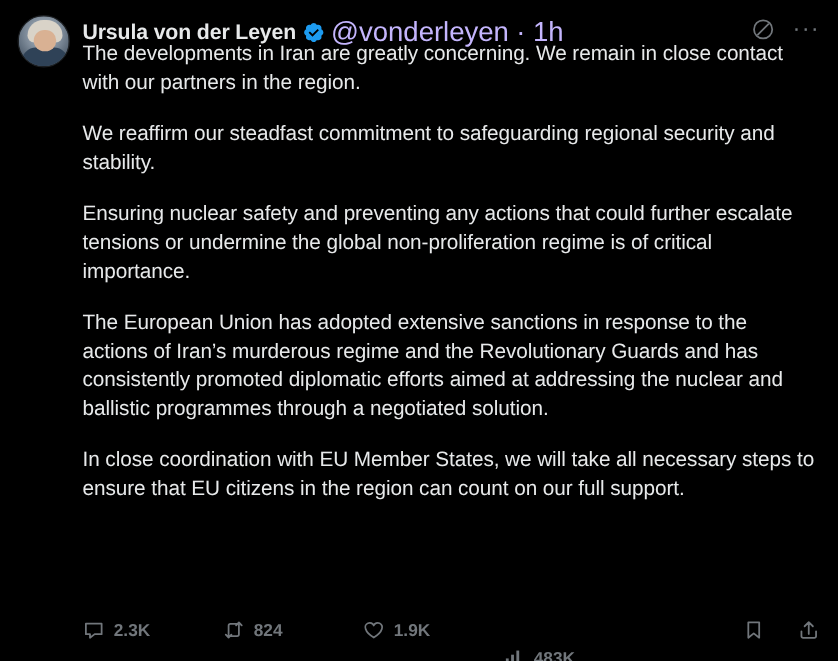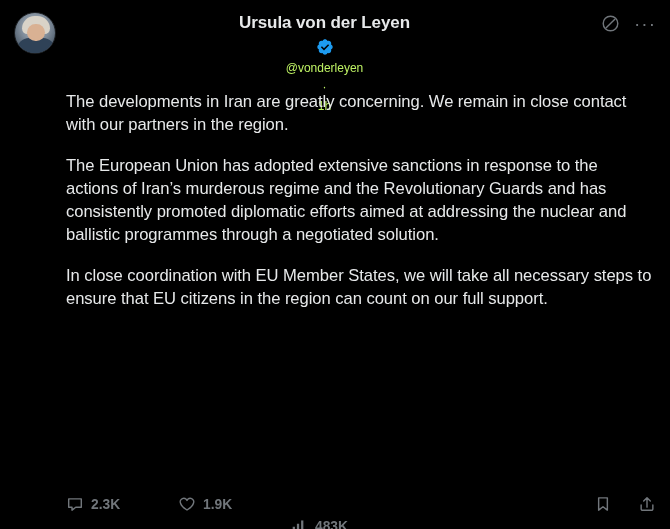--- a/index.html
+++ b/index.html
@@ -62,38 +62,37 @@
     flex: 1 1 auto;
     min-width: 0;
     padding-top: 1px;
   }
   .nameline {
     display: flex;
     align-items: center;
     gap: 5px;
     white-space: nowrap;
     font-size: 16.5px;
-    flex-direction: column;
   }
   .displayname {
     font-weight: bold;
     color: #e7e9ea;
     letter-spacing: -0.1px;
     font-size: 17px;
   }
   .verified {
     display: inline-block;
     width: 18px;
     height: 18px;
     line-height: 0;
     flex: 0 0 18px;
   }
   .handle, .dot, .time {
-    color: #bef264;
-    font-size: 12px;
+    color: #c4b5fd;
+    font-size: 22px;
     font-weight: normal;
   }
   .dot { padding: 0 1px; }
   .head-actions {
     display: flex;
     align-items: center;
     gap: 14px;
     padding-top: 2px;
     margin-left: 8px;
   }
@@ -194,35 +193,45 @@
           <line x1="6.2" y1="17.8" x2="17.8" y2="6.2" stroke="currentColor" stroke-width="1.8"></line>
         </svg>
       </span>
       <span class="more-dots">···</span>
     </div>
 
   </div>
 
   <div class="body-text">
     <p>The developments in Iran are greatly concerning. We remain in close contact with our partners in the region.</p>
+    <p>We reaffirm our steadfast commitment to safeguarding regional security and stability.</p>
+    <p>Ensuring nuclear safety and preventing any actions that could further escalate tensions or undermine the global non-proliferation regime is of critical importance.</p>
     <p>The European Union has adopted extensive sanctions in response to the actions of Iran’s murderous regime and the Revolutionary Guards and has consistently promoted diplomatic efforts aimed at addressing the nuclear and ballistic programmes through a negotiated solution.</p>
     <p>In close coordination with EU Member States, we will take all necessary steps to ensure that EU citizens in the region can count on our full support.</p>
   </div>
 
   <div class="actions">
 
     <div class="act act-reply">
       <span>
         <svg class="ic" viewBox="0 0 24 24" aria-hidden="true">
           <path fill="none" stroke="currentColor" stroke-width="1.9" stroke-linejoin="round" d="M3.6 5.2h16.8v11.2H13l-5 3.8v-3.8H3.6z"></path>
         </svg>
       </span>
       <span class="cnt">2.3K</span>
     </div>
 
+    <div class="act act-retweet">
+      <span>
+        <svg class="ic" viewBox="0 0 24 24" aria-hidden="true">
+          <path fill="none" stroke="currentColor" stroke-width="1.9" stroke-linecap="round" stroke-linejoin="round" d="M6.5 20V7.5a2 2 0 0 1 2-2H16M6.5 20l-3-3M6.5 20l3-3M17.5 4v12.5a2 2 0 0 1-2 2H8M17.5 4l3 3M17.5 4l-3 3"></path>
+        </svg>
+      </span>
+      <span class="cnt">824</span>
+    </div>
 
     <div class="act act-like">
       <span>
         <svg class="ic" viewBox="0 0 24 24" aria-hidden="true">
           <path fill="none" stroke="currentColor" stroke-width="1.9" stroke-linejoin="round" d="M12 20s-7.3-4.3-8.6-9A4.6 4.6 0 0 1 12 7.2a4.6 4.6 0 0 1 8.6 3.8C19.3 15.7 12 20 12 20z"></path>
         </svg>
       </span>
       <span class="cnt">1.9K</span>
     </div>
 

